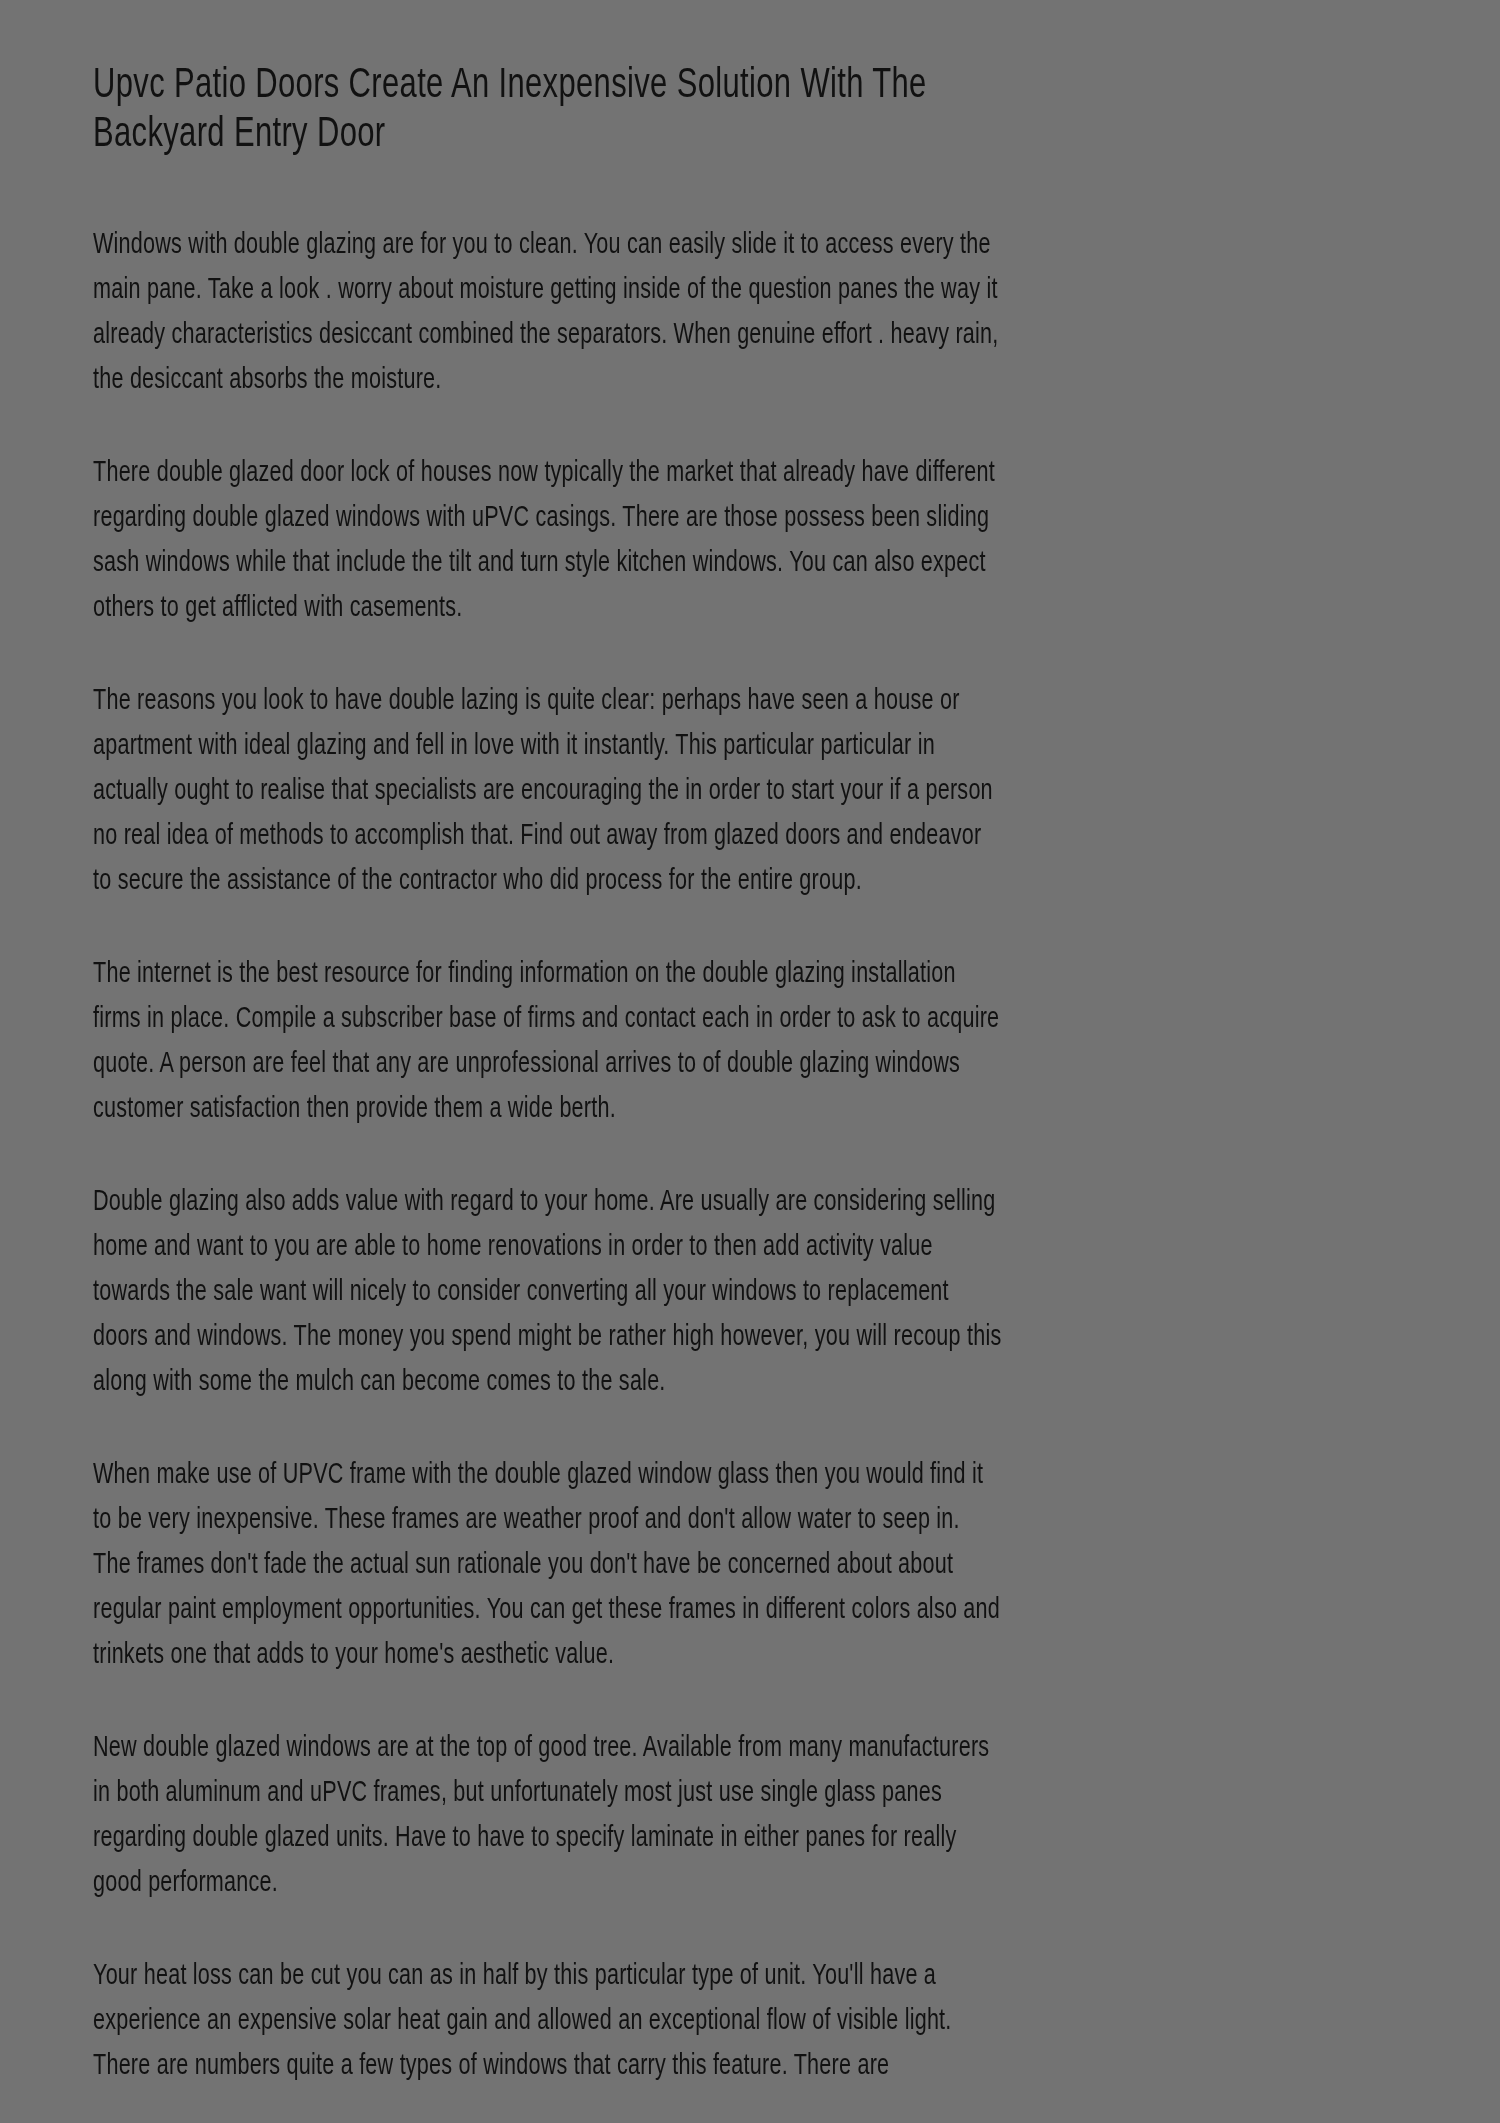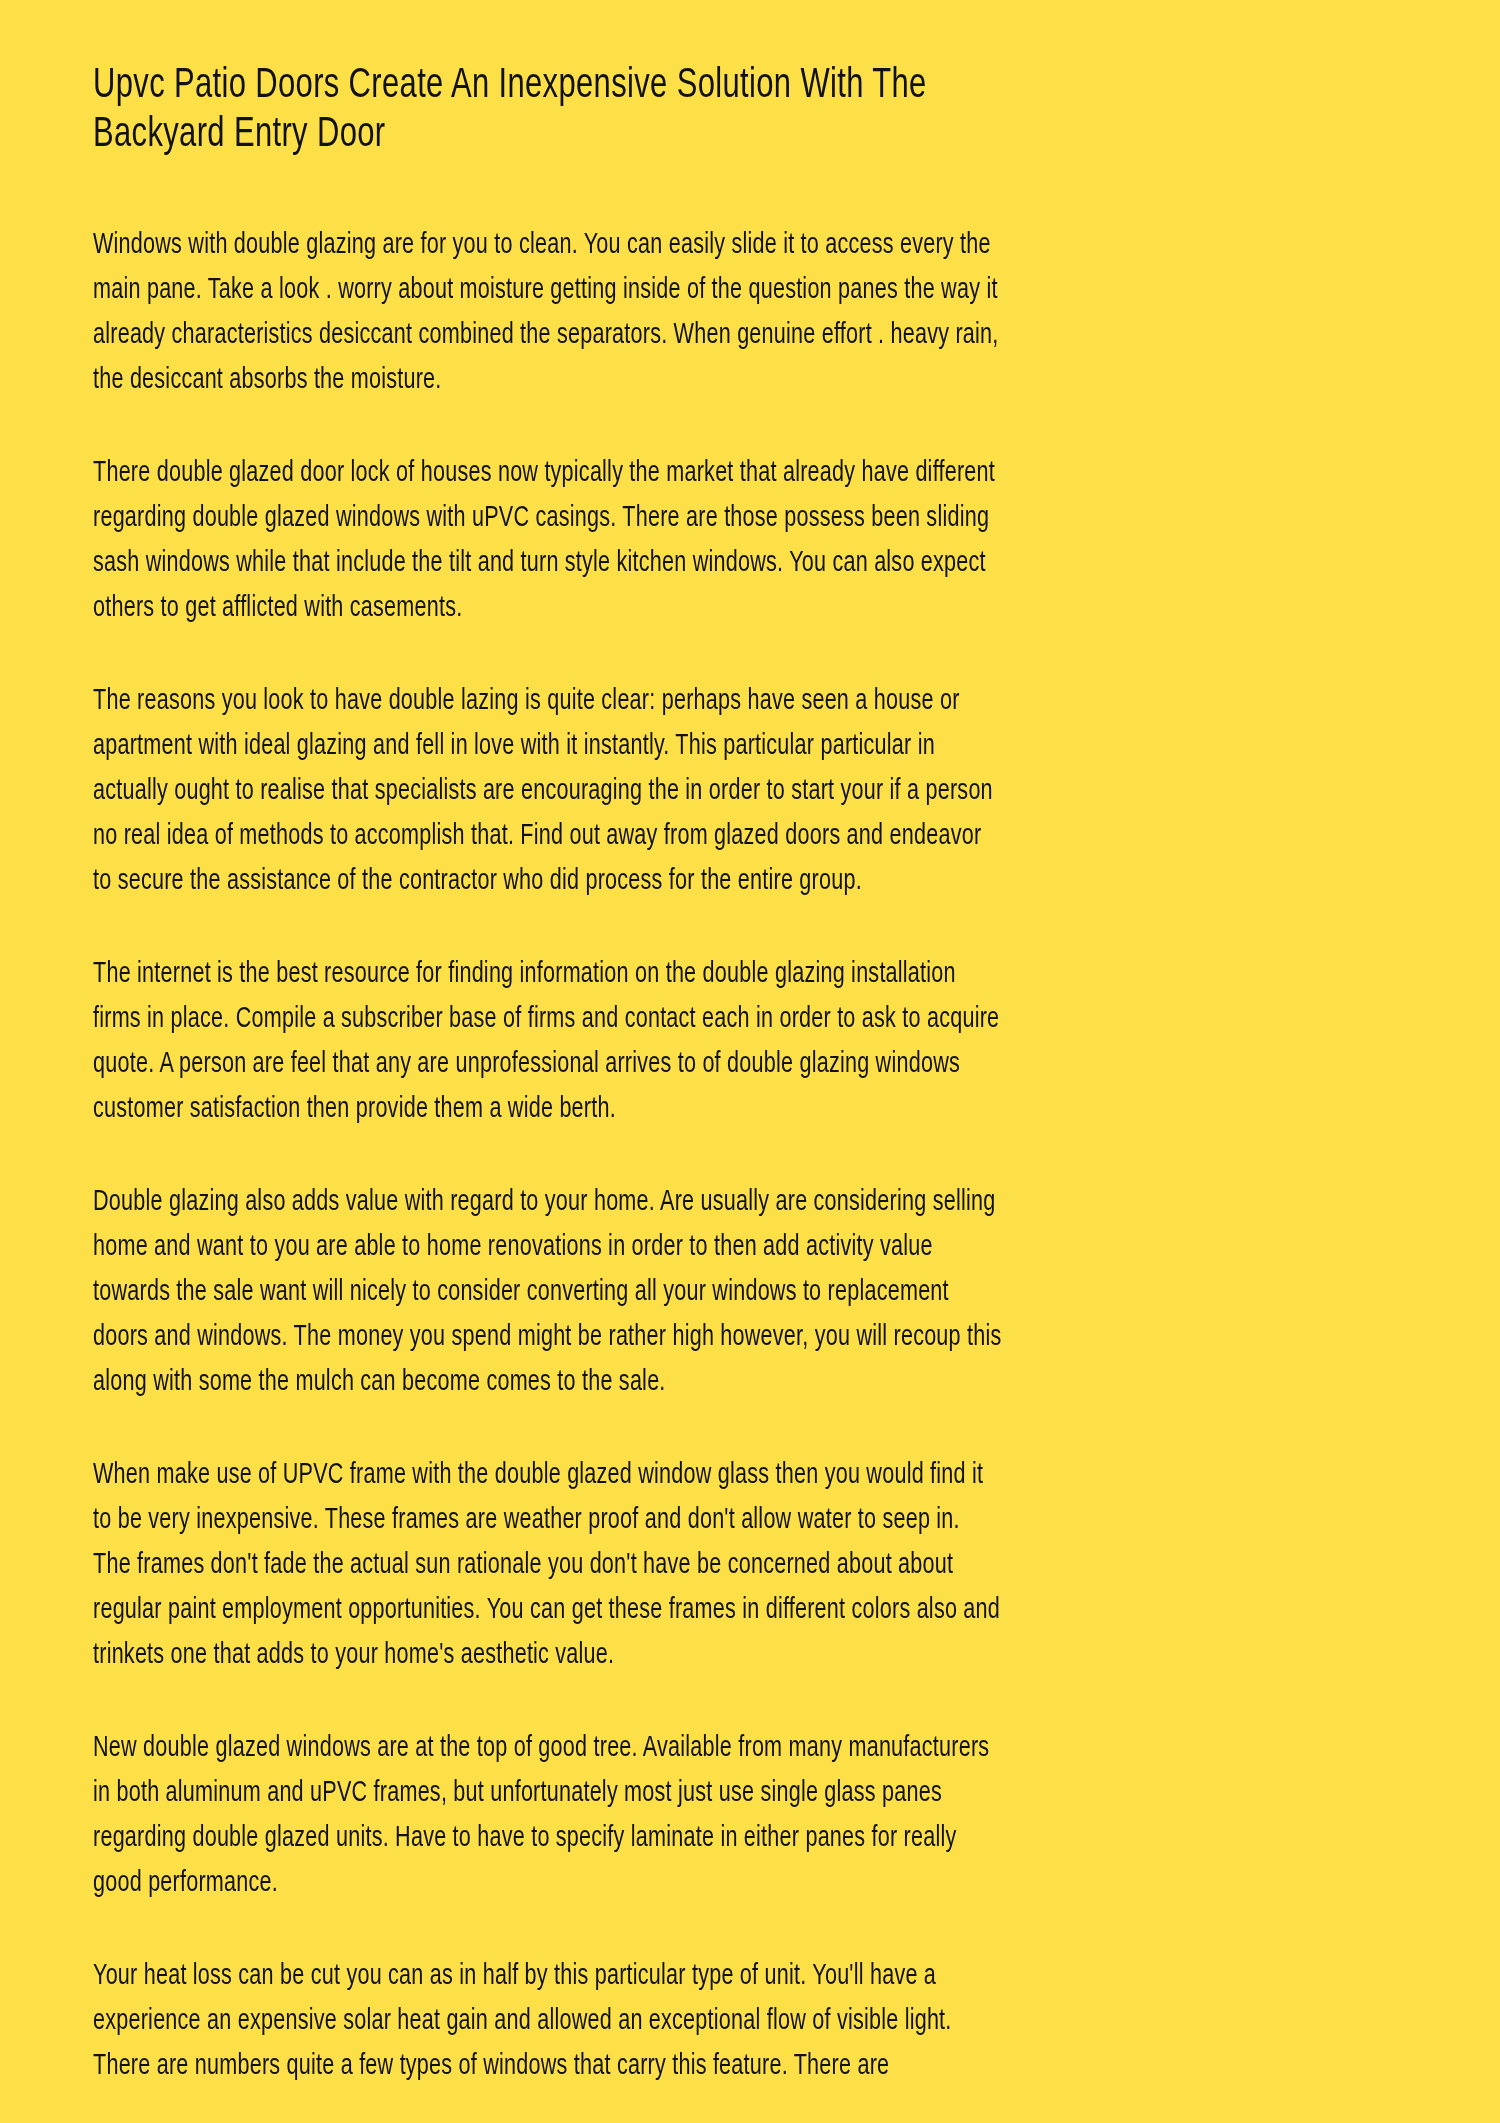--- a/index.html
+++ b/index.html
@@ -4,21 +4,21 @@
 <style>
   html, body {
     margin: 0;
     padding: 0;
     background: #ffffff;
   }
   .page {
     position: relative;
     width: 1500px;
     height: 2123px;
-    background: #fde047;
+    background: #737373;
     overflow: hidden;
   }
   .content {
     margin-left: 93px;
     padding-top: 58px;
     width: 1950px;              
     transform: scaleX(0.72);    
     transform-origin: left top;
     color: #111111;
     font-family: "Liberation Sans", "DejaVu Sans", sans-serif;

